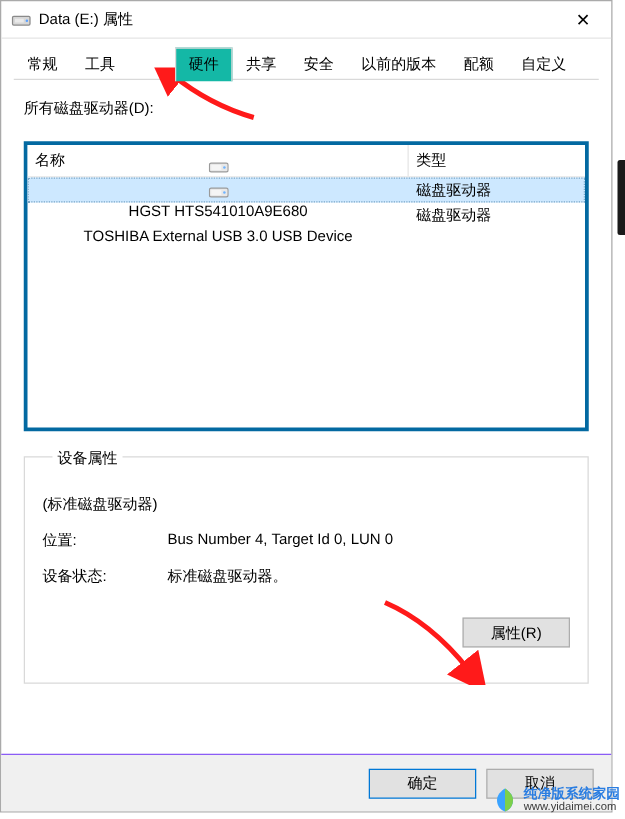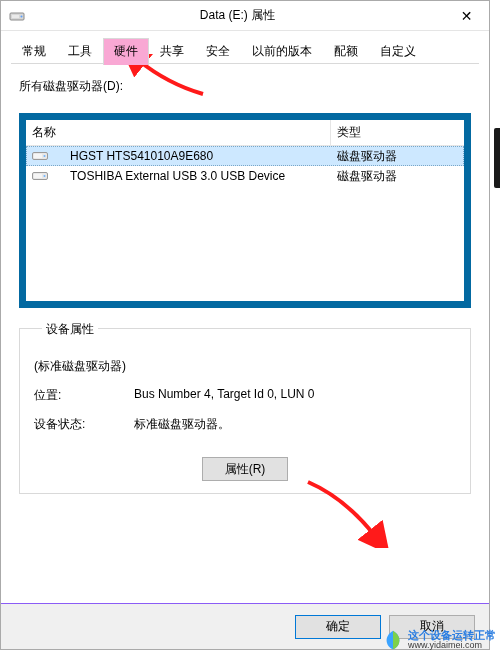--- a/index.html
+++ b/index.html
@@ -27,21 +27,21 @@
     height: 30px;
     display: flex;
     align-items: center;
     border-bottom: 1px solid #e5e5e5;
     padding: 0 0 0 8px;
   }
   .title-icon {
     width: 16px; height: 16px;
     margin-right: 6px;
   }
-  .title-text { flex: 1; font-size: 12px; text-align: center; }
+  .title-text { flex: 1; font-size: 12px; }
   .close-btn {
     width: 45px; height: 30px;
     display: flex; align-items: center; justify-content: center;
     font-size: 14px;
   }
   .tabs {
     display: flex;
     padding: 6px 10px 0 10px;
     position: relative;
   }
@@ -49,39 +49,40 @@
     padding: 4px 10px 5px 10px;
     font-size: 12px;
     border: 1px solid transparent;
     border-bottom: none;
     position: relative;
     top: 1px;
     cursor: default;
   }
   .tab.active {
     border-color: #d9d9d9;
-    background: #f9a8d4;
+    background: #14b8a6;
     z-index: 2;
+    margin-left: 37px;
   }
   .tab-underline {
     position: absolute;
     left: 10px; right: 10px; bottom: 0;
     height: 1px;
     background: #d9d9d9;
   }
   .content {
     flex: 1;
     padding: 14px 18px 8px 18px;
     display: flex;
     flex-direction: column;
   }
   .list-label { margin-bottom: 18px; }
   .listbox {
-    border: 7px solid #0369a1;
-    height: 195px;
+    border: 3px solid #0369a1;
+    height: 232px;
     background: #fff;
     overflow: hidden;
   }
   .list-header {
     display: flex;
     background: #fff;
     border-bottom: 1px solid #e5e5e5;
   }
   .list-header .col {
     padding: 4px 6px;
@@ -106,20 +107,21 @@
     font-size: 12px;
     white-space: nowrap;
     overflow: hidden;
     text-overflow: ellipsis;
   }
   .list-row .cell-name {
     width: 305px;
     display: flex;
     align-items: center;
     gap: 22px;
+    flex-direction: column;
   }
   .list-row .cell-type { flex: 1; }
   .drive-icon {
     width: 16px; height: 12px;
     display: inline-block;
   }
   .disc-icon {
     width: 14px; height: 14px;
     display: inline-block;
   }
@@ -128,31 +130,31 @@
     background: #fff;
     padding: 0 4px;
     position: relative;
     top: -8px;
     left: 8px;
     width: fit-content;
   }
   .group {
     border: 1px solid #d9d9d9;
     margin-top: 20px;
-    padding: 0 14px 12px 14px;
+    padding: 0 14px 28px 14px;
   }
   .prop-row {
     display: flex;
     margin-top: 12px;
   }
   .prop-label { width: 100px; }
   .prop-value { flex: 1; }
   .prop-btn-row {
     display: flex;
-    justify-content: center;
+    justify-content: flex-end;
     margin-top: 24px;
   }
   .win-btn {
     min-width: 86px;
     height: 24px;
     border: 1px solid #adadad;
     background: #e1e1e1;
     font-size: 12px;
     font-family: inherit;
     padding: 0 14px;
@@ -312,16 +314,16 @@
 </svg>
 
 <div class="side-sliver"></div>
 
 <div class="watermark">
   <svg class="wm-logo" viewBox="0 0 24 24">
     <path d="M12 2 C12 2 5 6 5 12 C5 17 8 21 12 22 C16 21 19 17 19 12 C19 6 12 2 12 2 Z" fill="#3aa3ff"></path>
     <path d="M12 2 C12 2 12 22 12 22 C16 21 19 17 19 12 C19 6 12 2 12 2 Z" fill="#7dd04a"></path>
   </svg>
   <div class="wm-text">
-    <span class="wm-title">这个设备运转正常</span>
+    <span class="wm-title">纯净版系统家园</span>
     <span class="wm-url">www.yidaimei.com</span>
   </div>
 </div>
 
 </body></html>

